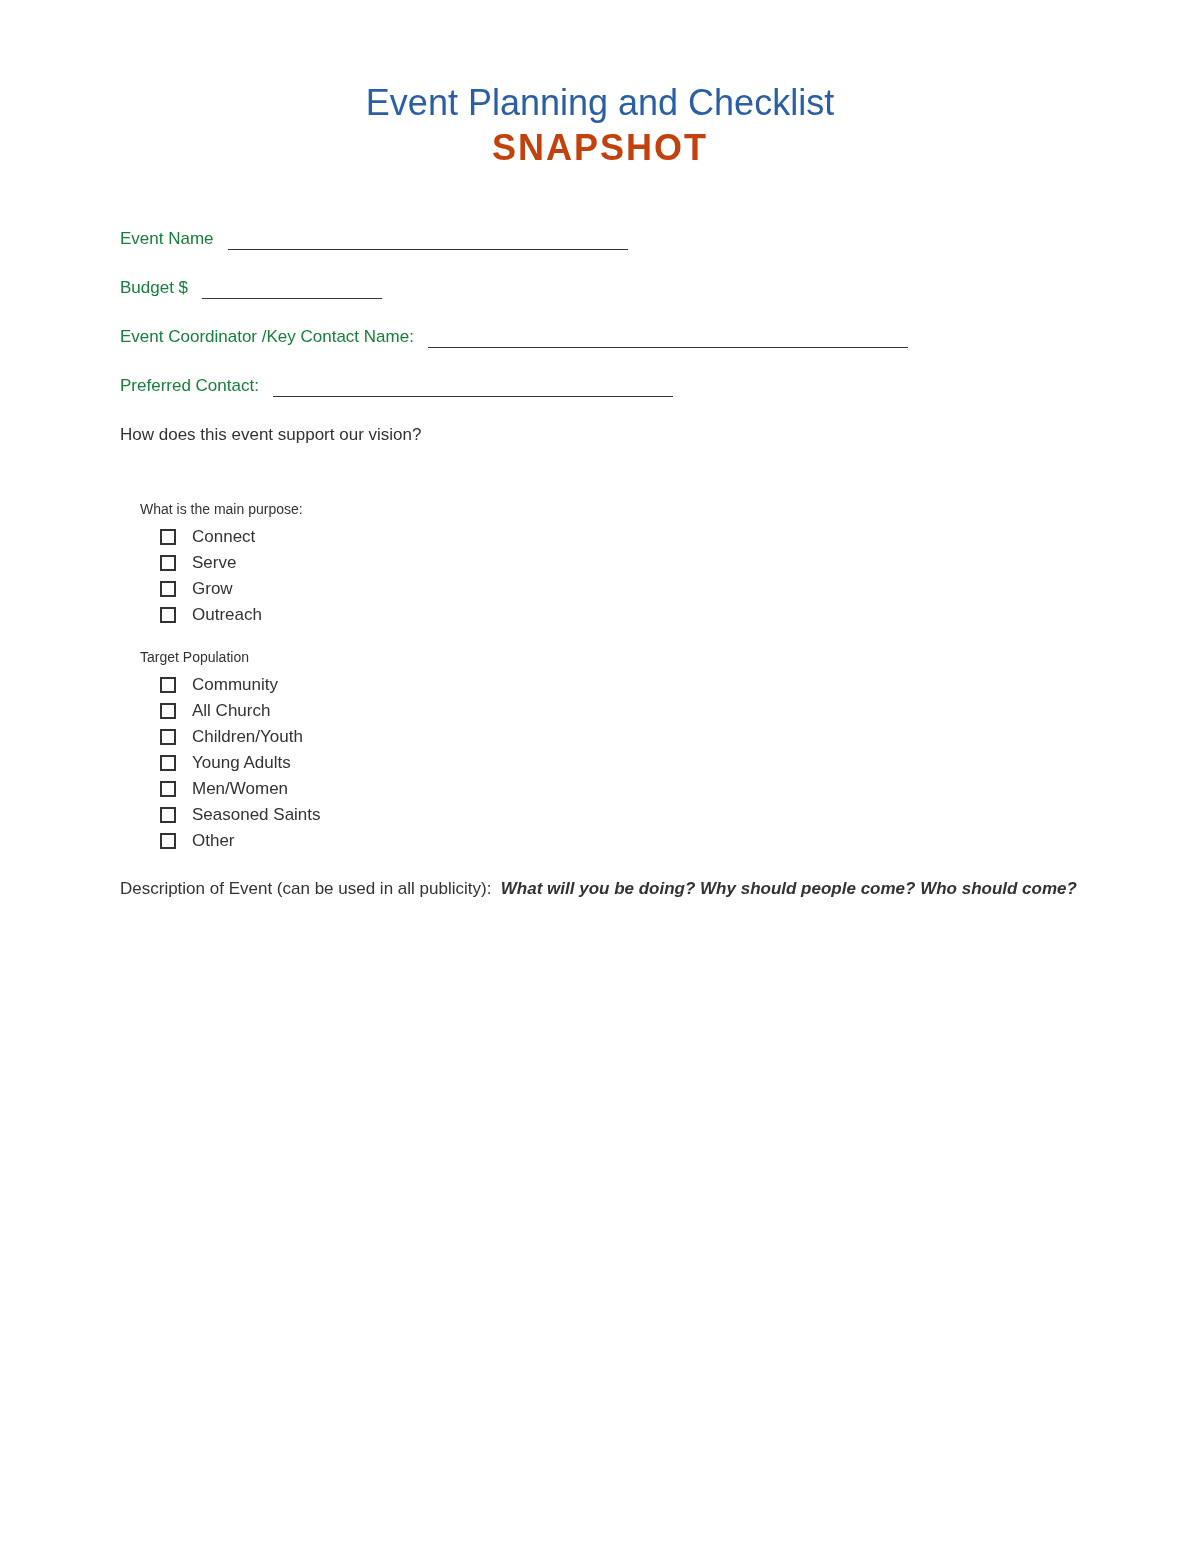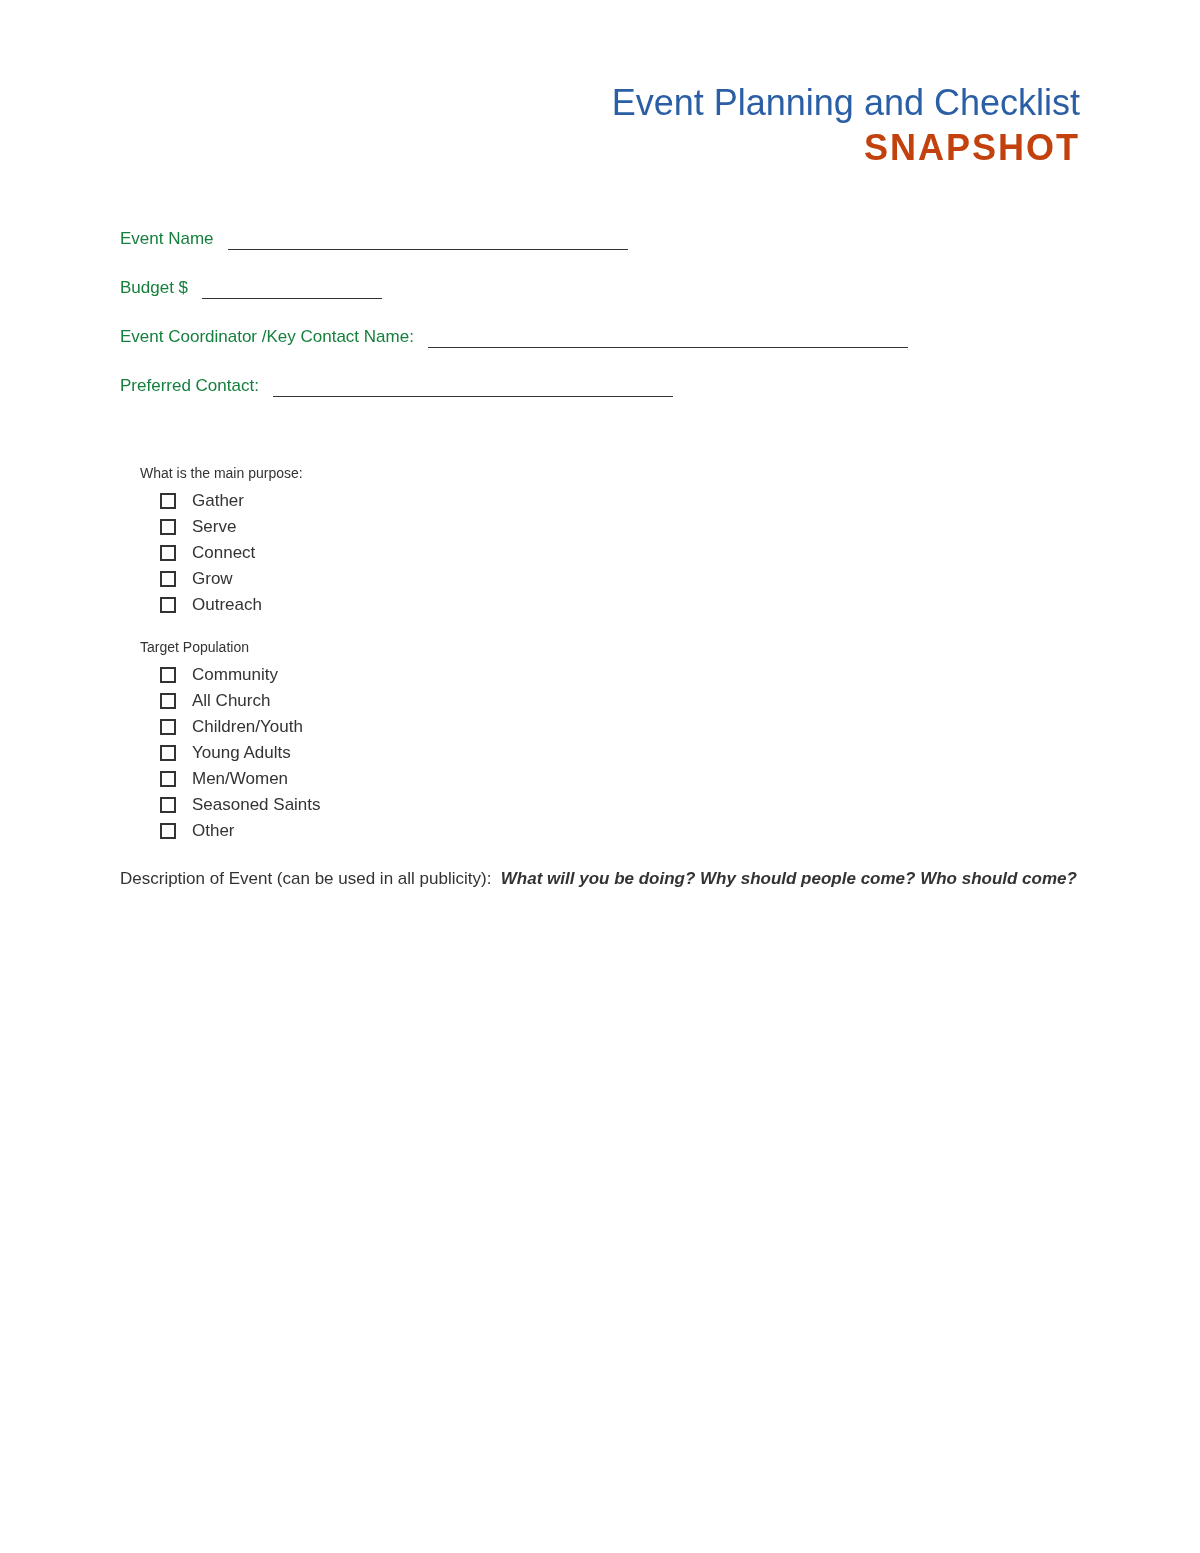--- a/index.html
+++ b/index.html
@@ -11,21 +11,21 @@
     body {
       background: #ffffff;
       font-family: 'Segoe UI', Arial, sans-serif;
       color: #333333;
       width: 1200px;
       min-height: 1553px;
       padding: 80px 120px;
     }
 
     .page-header {
-      text-align: right;
+      text-align: center;
       margin-bottom: 60px;
     }
 
     .page-title {
       font-size: 36px;
       color: #2a5fa5;
       font-weight: 400;
       line-height: 1.3;
     }
 
@@ -143,38 +143,35 @@
     &nbsp;
     <span class="field-line field-line-xl">&nbsp;</span>
   </div>
 
   <div class="form-field">
     <span>Preferred Contact:</span>
     &nbsp;
     <span class="field-line field-line-long">&nbsp;</span>
   </div>
 
+  <div class="question-label">How does this event support our vision?</div>
 
   <div class="spacer"></div>
   <div class="spacer"></div>
 
   <div class="checklist-section">
     <div class="checklist-title">What is the main purpose:</div>
     <ul class="checklist-items">
       <li>
         <span class="checkbox-icon"></span>
-        <span>Gather</span>
+        <span>Connect</span>
       </li>
       <li>
         <span class="checkbox-icon"></span>
         <span>Serve</span>
-      </li>
-      <li>
-        <span class="checkbox-icon"></span>
-        <span>Connect</span>
       </li>
       <li>
         <span class="checkbox-icon"></span>
         <span>Grow</span>
       </li>
       <li>
         <span class="checkbox-icon"></span>
         <span>Outreach</span>
       </li>
     </ul>

